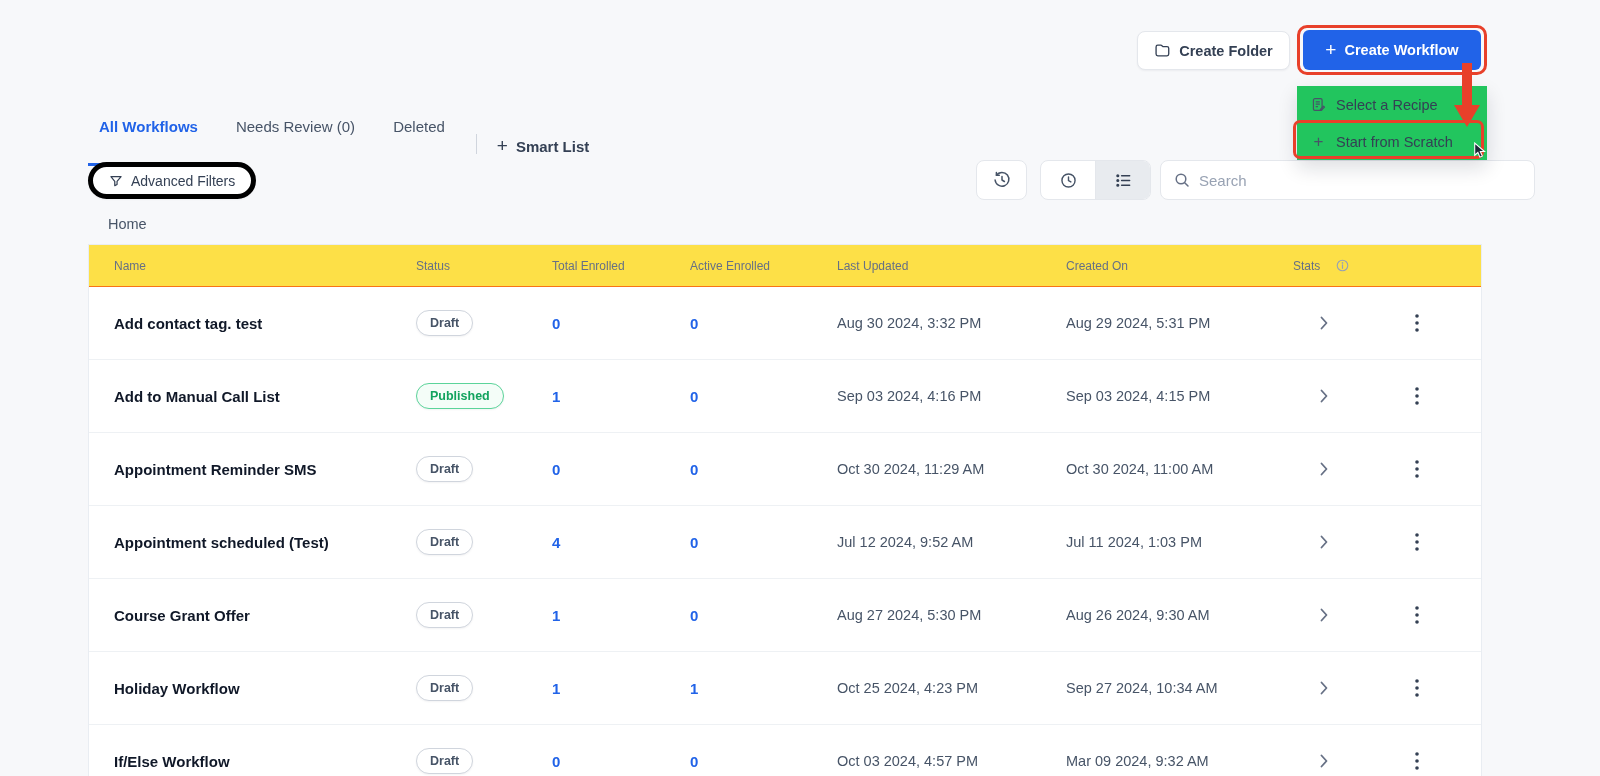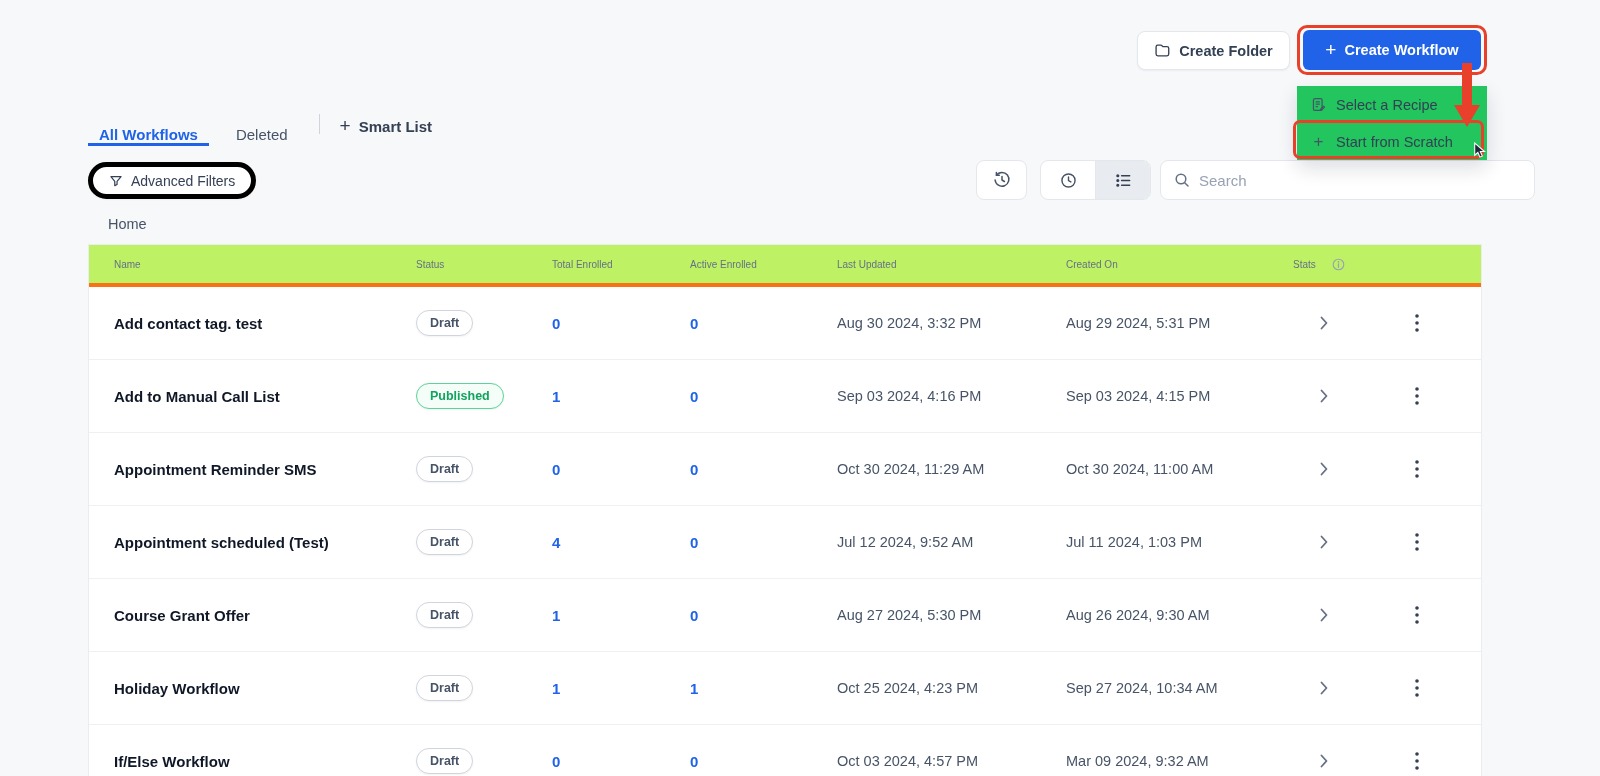--- a/index.html
+++ b/index.html
@@ -23,21 +23,21 @@
   .annot-arrow-head { position:absolute; left:1454px; top:105px; width:0; height:0; border-left:13px solid transparent; border-right:13px solid transparent; border-top:22px solid #e8402a; z-index:7; pointer-events:none; }
   .cursor-glyph { position:absolute; left:1473px; top:142px; z-index:9; pointer-events:none; }
 
   
   .dropdown { position:absolute; left:1297px; top:86px; width:190px; background:#fff; border-radius:4px; box-shadow:0 8px 20px rgba(16,24,40,.14); z-index:4; }
   .dropdown-item { height:37px; display:flex; align-items:center; gap:10px; padding:0 14px; font-size:14.5px; color:#344054; cursor:pointer; background:#22c55e; }
   .dropdown-item .dd-plus { font-size:17px; color:#475467; line-height:1; width:15px; text-align:center; }
 
   
   .tabs { position:absolute; left:88px; top:112px; display:flex; align-items:flex-end; }
-  .tab { padding:6px 11px 0; font-size:15px; color:#475467; font-weight:500; cursor:pointer; border-bottom:3px solid transparent; }
+  .tab { padding:6px 11px 28px; font-size:15px; color:#475467; font-weight:500; cursor:pointer; border-bottom:3px solid transparent; }
   .tab.active { color:#2163e8; font-weight:700; border-bottom-color:#2163e8; }
   .tab + .tab { margin-left:16px; }
   .tab-divider { width:1px; height:20px; background:#d0d5dd; margin:0 10px 12px 20px; }
   .smart-list { display:flex; align-items:center; gap:8px; padding:6px 10px 11px; font-size:15px; font-weight:700; color:#344054; cursor:pointer; }
   .smart-list .sl-plus { font-size:19px; font-weight:400; color:#344054; line-height:1; margin-top:-2px; }
 
   
   .adv-filters { position:absolute; left:88px; top:162px; height:37px; display:flex; align-items:center; gap:8px; padding:0 16px; background:#fff; border:5px solid #000000; border-radius:19px; box-shadow:0 1px 2px rgba(16,24,40,.04); font-size:14px; font-weight:400; color:#344054; cursor:pointer; }
   .icon-btn { position:absolute; top:160px; height:40px; display:flex; align-items:center; justify-content:center; background:#fff; border:1px solid #e4e7ec; border-radius:8px; cursor:pointer; }
   .history-btn { left:976px; width:51px; }
@@ -47,21 +47,21 @@
   .seg-cell.selected { background:#e8ebef; }
   .search-box { position:absolute; left:1160px; top:160px; width:375px; height:40px; display:flex; align-items:center; gap:9px; padding:0 13px; background:#fff; border:1px solid #e4e7ec; border-radius:8px; }
   .search-box input { border:none; outline:none; flex:1; font-family:inherit; font-size:15px; color:#344054; background:transparent; }
   .search-box input::placeholder { color:#98a2b3; }
 
   .breadcrumb { position:absolute; left:108px; top:216px; font-size:14.5px; color:#475467; }
 
   
   .table { position:absolute; left:88px; top:244px; width:1394px; background:#fff; border:1px solid #e9edf2; border-bottom:none; }
   .grid-row { display:grid; grid-template-columns:302px 136px 138px 147px 229px 227px 80px 1fr; align-items:center; padding-left:25px; }
-  .thead { height:42px; background:#bef264; border-bottom:4px solid #f97316; font-size:10px; color:#667085; font-weight:500; }
+  .thead { height:42px; background:#fde047; border-bottom:1px solid #f97316; font-size:12px; color:#667085; font-weight:500; }
   .th-stats { display:flex; align-items:center; gap:16px; }
   .trow { height:73px; border-bottom:1px solid #eef1f4; background:#fff; cursor:pointer; }
   .cell.name { font-size:15px; font-weight:700; color:#101828; padding-right:14px; }
   .cell.num { font-size:15px; font-weight:600; color:#2163e8; cursor:pointer; }
   .cell.date { font-size:14.5px; color:#475467; }
   .cell.stats { padding-left:21px; display:flex; align-items:center; }
   .cell.actions { display:flex; justify-content:center; padding-right:20px; }
 
   .badge { display:inline-flex; align-items:center; padding:5px 13px; border-radius:999px; border:1px solid #d0d5dd; background:#fff; font-size:12.5px; font-weight:700; color:#475467; box-shadow:0 1px 2px rgba(16,24,40,.05); }
   .badge.published { border-color:#5bd49a; color:#12a35e; background:#f4fdf8; }
@@ -110,20 +110,21 @@
   <div class="annot-arrow-shaft"></div>
   <div class="annot-arrow-head"></div>
   <span class="cursor-glyph">
     <svg width="14" height="18" viewBox="0 0 12 17">
         <path d="M1 1v11.5l3-2.6 1.9 4.4 2.3-1-1.9-4.3h4z" fill="#1d2939" stroke="#fff" stroke-width="1"></path>
       </svg>
   </span>
 
   <div class="tabs">
     <div class="tab active">All Workflows</div>
+    <div class="tab">Needs Review (0)</div>
     <div class="tab">Deleted</div>
     <div class="tab-divider"></div>
     <div class="smart-list">
       <span class="sl-plus">+</span>
       <span>Smart List</span>
     </div>
   </div>
 
   <div class="adv-filters">
     <span style="display:flex;">

